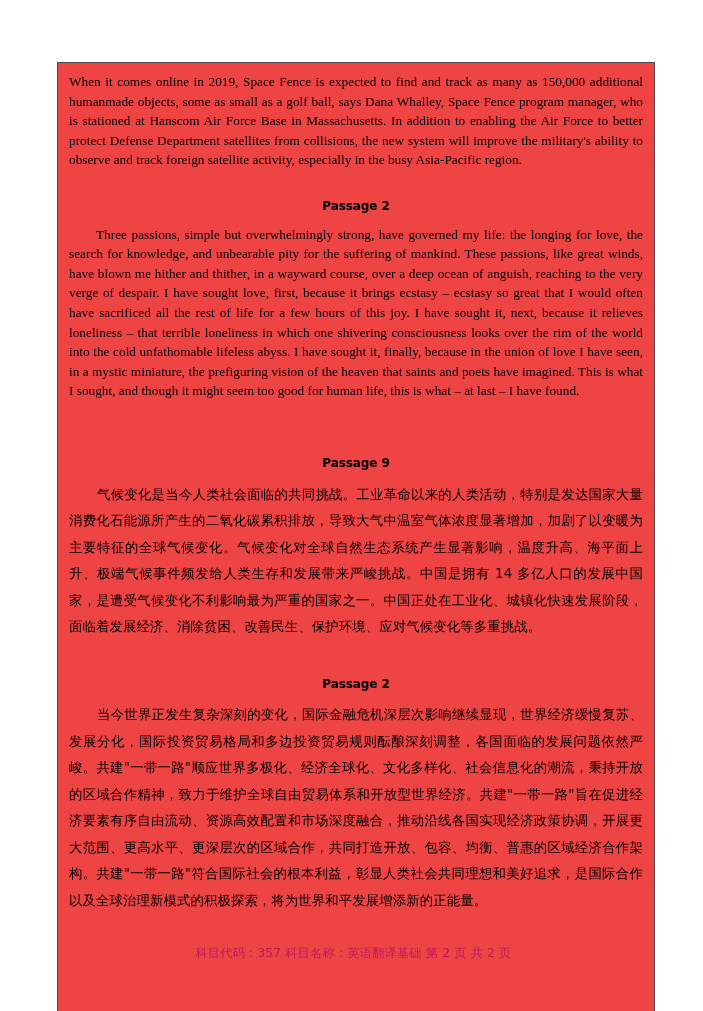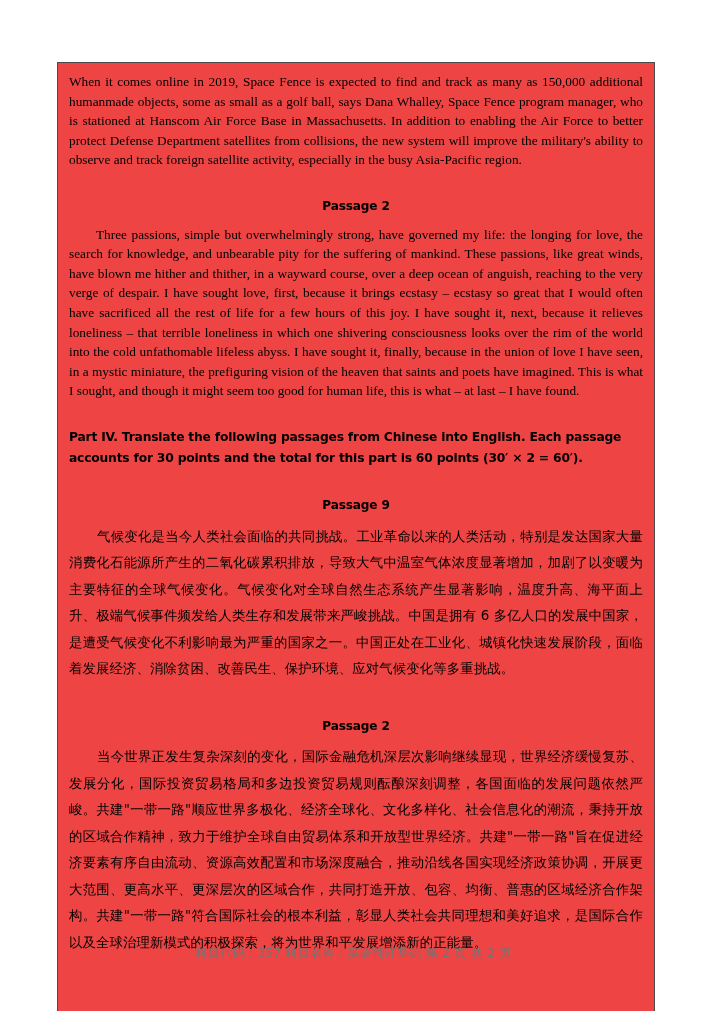--- a/index.html
+++ b/index.html
@@ -97,21 +97,21 @@
   
   #page-footer {
     position: absolute;
     left: 0;
     top: 944px;
     width: 703px;
     text-align: center;
     font-family: "DejaVu Sans", sans-serif;
     font-size: 12.2px;
     line-height: 18px;
-    color: #737373;
+    color: #be185d;
   }
   #page-footer .footer-text {
     display: inline-block;
     padding-left: 4px;
     letter-spacing: 0.2px;
   }
 </style>
 </head>
 <body>
 
@@ -123,27 +123,26 @@
       <p class="en-para">When it comes online in 2019, Space Fence is expected to find and track as many as 150,000 additional humanmade objects, some as small as a golf ball, says Dana Whalley, Space Fence program manager, who is stationed at Hanscom Air Force Base in Massachusetts. In addition to enabling the Air Force to better protect Defense Department satellites from collisions, the new system will improve the military's ability to observe and track foreign satellite activity, especially in the busy Asia-Pacific region.</p>
 
       <div class="spacer-md"></div>
 
       <p class="passage-heading">Passage 2</p>
 
       <p class="en-para indent">Three passions, simple but overwhelmingly strong, have governed my life: the longing for love, the search for knowledge, and unbearable pity for the suffering of mankind. These passions, like great winds, have blown me hither and thither, in a wayward course, over a deep ocean of anguish, reaching to the very verge of despair. I have sought love, first, because it brings ecstasy – ecstasy so great that I would often have sacrificed all the rest of life for a few hours of this joy. I have sought it, next, because it relieves loneliness – that terrible loneliness in which one shivering consciousness looks over the rim of the world into the cold unfathomable lifeless abyss. I have sought it, finally, because in the union of love I have seen, in a mystic miniature, the prefiguring vision of the heaven that saints and poets have imagined. This is what I sought, and though it might seem too good for human life, this is what – at last – I have found.</p>
 
       <div class="spacer-lg"></div>
 
-      <p class="part-heading">Part IV. Translate the following passages from Chinese into English. Each passage accounts for 30 points and the total for this part is 60 points (30′ × 2 = 60′).</p>
 
       <div class="spacer-md"></div>
 
       <p class="passage-heading">Passage 9</p>
 
-      <p class="zh-para">气候变化是当今人类社会面临的共同挑战。工业革命以来的人类活动，特别是发达国家大量消费化石能源所产生的二氧化碳累积排放，导致大气中温室气体浓度显著增加，加剧了以变暖为主要特征的全球气候变化。气候变化对全球自然生态系统产生显著影响，温度升高、海平面上升、极端气候事件频发给人类生存和发展带来严峻挑战。中国是拥有 6 多亿人口的发展中国家，是遭受气候变化不利影响最为严重的国家之一。中国正处在工业化、城镇化快速发展阶段，面临着发展经济、消除贫困、改善民生、保护环境、应对气候变化等多重挑战。</p>
+      <p class="zh-para">气候变化是当今人类社会面临的共同挑战。工业革命以来的人类活动，特别是发达国家大量消费化石能源所产生的二氧化碳累积排放，导致大气中温室气体浓度显著增加，加剧了以变暖为主要特征的全球气候变化。气候变化对全球自然生态系统产生显著影响，温度升高、海平面上升、极端气候事件频发给人类生存和发展带来严峻挑战。中国是拥有 14 多亿人口的发展中国家，是遭受气候变化不利影响最为严重的国家之一。中国正处在工业化、城镇化快速发展阶段，面临着发展经济、消除贫困、改善民生、保护环境、应对气候变化等多重挑战。</p>
 
       <div class="spacer-lg"></div>
 
       <p class="passage-heading">Passage 2</p>
 
       <p class="zh-para">当今世界正发生复杂深刻的变化，国际金融危机深层次影响继续显现，世界经济缓慢复苏、发展分化，国际投资贸易格局和多边投资贸易规则酝酿深刻调整，各国面临的发展问题依然严峻。共建"一带一路"顺应世界多极化、经济全球化、文化多样化、社会信息化的潮流，秉持开放的区域合作精神，致力于维护全球自由贸易体系和开放型世界经济。共建"一带一路"旨在促进经济要素有序自由流动、资源高效配置和市场深度融合，推动沿线各国实现经济政策协调，开展更大范围、更高水平、更深层次的区域合作，共同打造开放、包容、均衡、普惠的区域经济合作架构。共建"一带一路"符合国际社会的根本利益，彰显人类社会共同理想和美好追求，是国际合作以及全球治理新模式的积极探索，将为世界和平发展增添新的正能量。</p>
 
     </div>
   </div>
 

